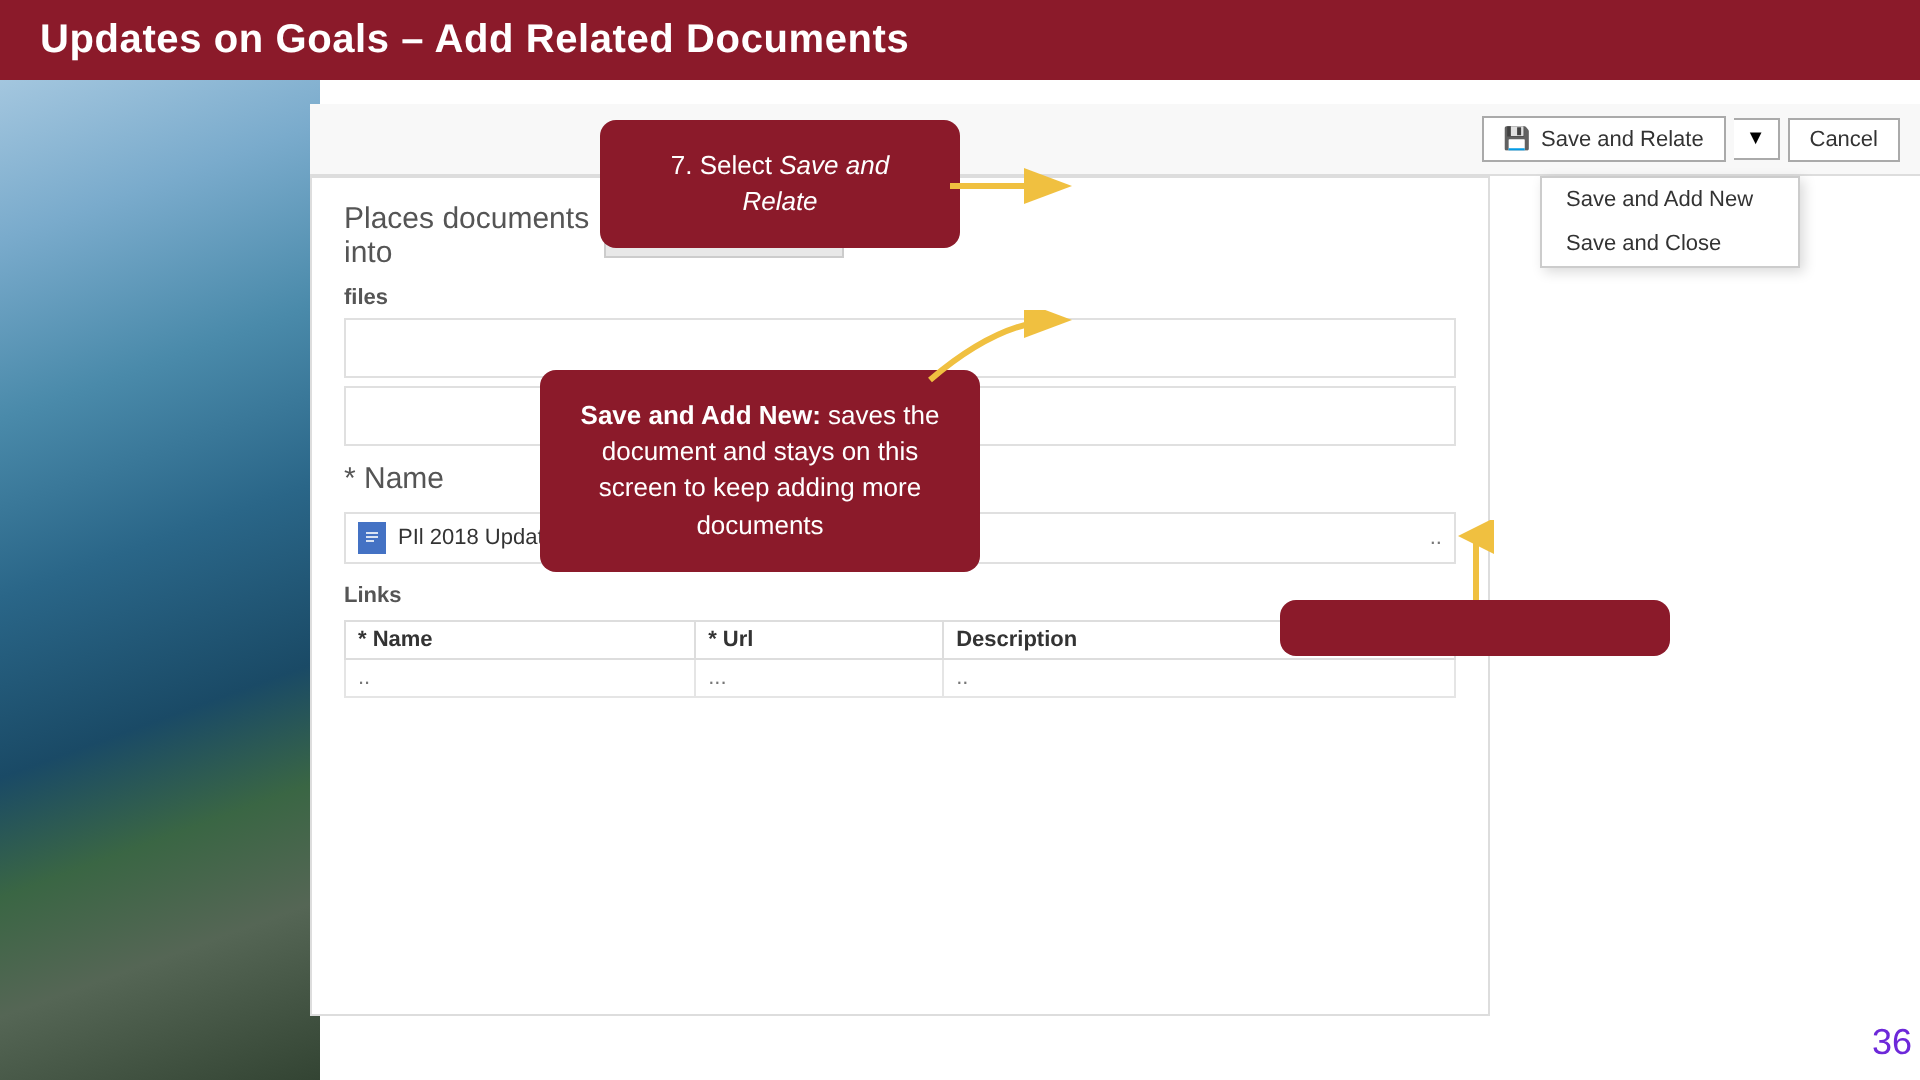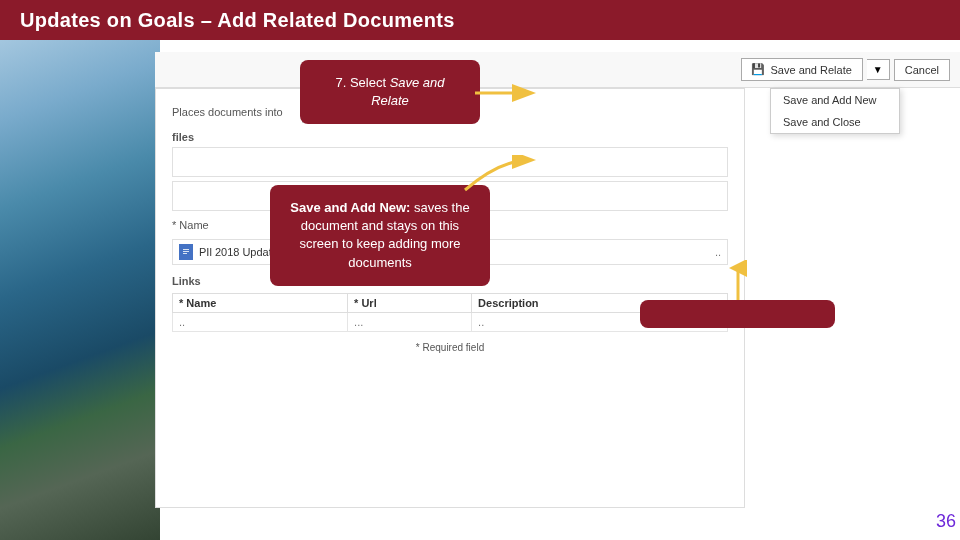--- a/index.html
+++ b/index.html
@@ -58,21 +58,21 @@
     .form-row {
       display: flex;
       align-items: center;
       margin-bottom: 8px;
       font-size: 12px;
       color: #333;
     }
 
     .form-label {
       width: 130px;
-      font-size: 11px;
+      font-size: 15px;
       color: #555;
     }
 
     .form-input-value {
       background: #e8e8e8;
       padding: 2px 6px;
       font-size: 11px;
       height: 22px;
       display: flex;
       align-items: center;
@@ -329,21 +329,20 @@
     </thead>
     <tbody>
       <tr>
         <td>..</td>
         <td>...</td>
         <td>..</td>
       </tr>
     </tbody>
   </table>
 
-  <div class="required-field-note">* Required field</div>
 </div>
 
 <div class="callout-dark-red callout-1">
   <span>7. Select <em>Save and Relate</em></span>
   
   <svg style="position:absolute; right:-60px; top:18px;" width="65" height="30">
     <defs>
       <marker id="ah1" markerWidth="8" markerHeight="8" refX="6" refY="3" orient="auto">
         <path d="M0,0 L0,6 L8,3 z" fill="#f0c040"></path>
       </marker>

